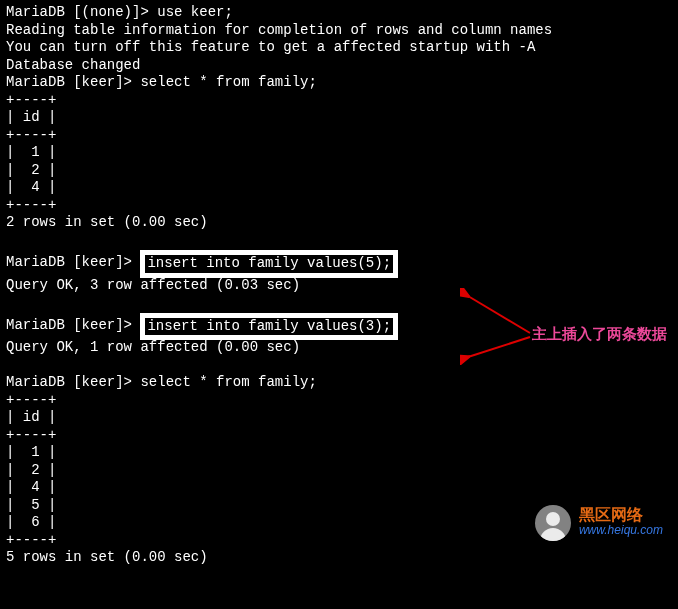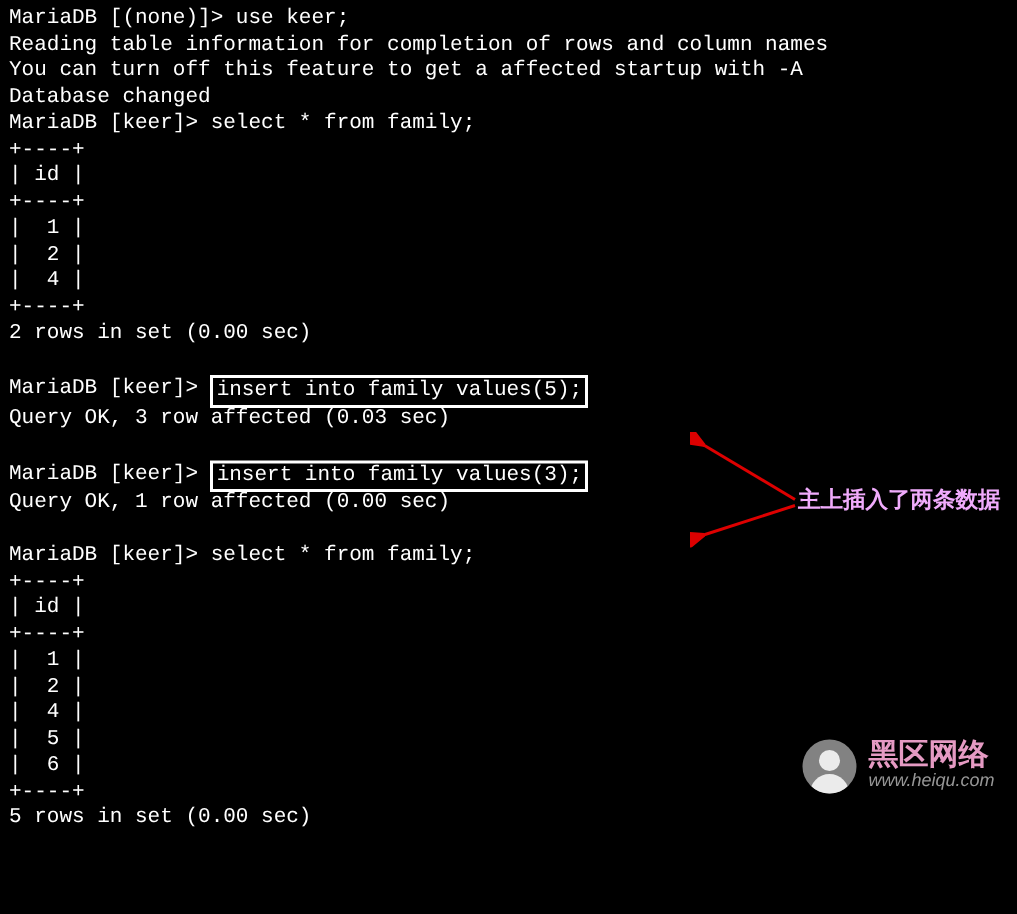--- a/index.html
+++ b/index.html
@@ -11,28 +11,28 @@
     font-size: 14px;
     line-height: 1.25;
     width: 678px;
     box-sizing: border-box;
     position: relative;
   }
   .line { white-space: pre; }
   .bold { font-weight: normal; }
   .redbox {
     display: inline-block;
-    border: 2px solid #ffffff;
+    border: 5px solid #ffffff;
     padding: 0 2px;
     position: relative;
     top: 1px;
   }
   .annot {
     position: absolute;
-    color: #f0abfc;
+    color: #ec4899;
     font-family: "SimSun", serif;
     font-weight: bold;
     font-size: 15px;
   }
   .arrow {
     position: absolute;
     stroke: #d00;
     fill: #d00;
   }
   .wm {
@@ -62,22 +62,22 @@
   }
   .wm-icon::after {
     content: "";
     position: absolute;
     width: 26px; height: 18px;
     background: #fff;
     bottom: -5px; left: 5px;
     border-radius: 26px 26px 0 0;
   }
   .wm-text { text-align: left; }
-  .wm-cn { color:#f9a8d4; font-family: "Microsoft YaHei", sans-serif; font-weight: bold; font-size: 20px; line-height: 1; }
-  .wm-en { color:#a3a3a3; font-family: Arial, sans-serif; font-style: italic; font-size: 12px; }
+  .wm-cn { color:#f97316; font-family: "Microsoft YaHei", sans-serif; font-weight: bold; font-size: 16px; line-height: 1; }
+  .wm-en { color:#3b82f6; font-family: Arial, sans-serif; font-style: italic; font-size: 12px; }
 </style>
 </head>
 <body>
 
 <div class="line">MariaDB [(none)]&gt; use keer;</div>
 <div class="line">Reading table information for completion of rows and column names</div>
 <div class="line">You can turn off this feature to get a affected startup with -A</div>
 <div class="line"></div>
 <div class="line bold">Database changed</div>
 <div class="line">MariaDB [keer]&gt; select * from family;</div>

